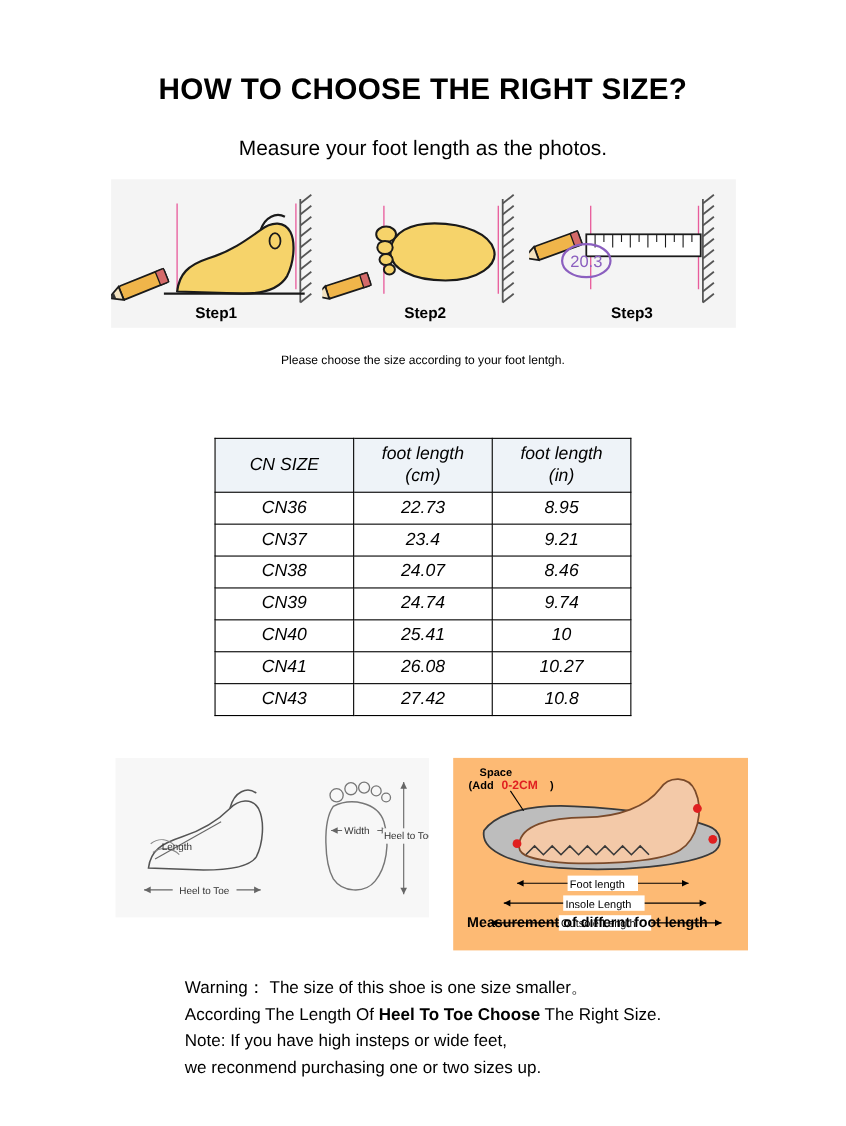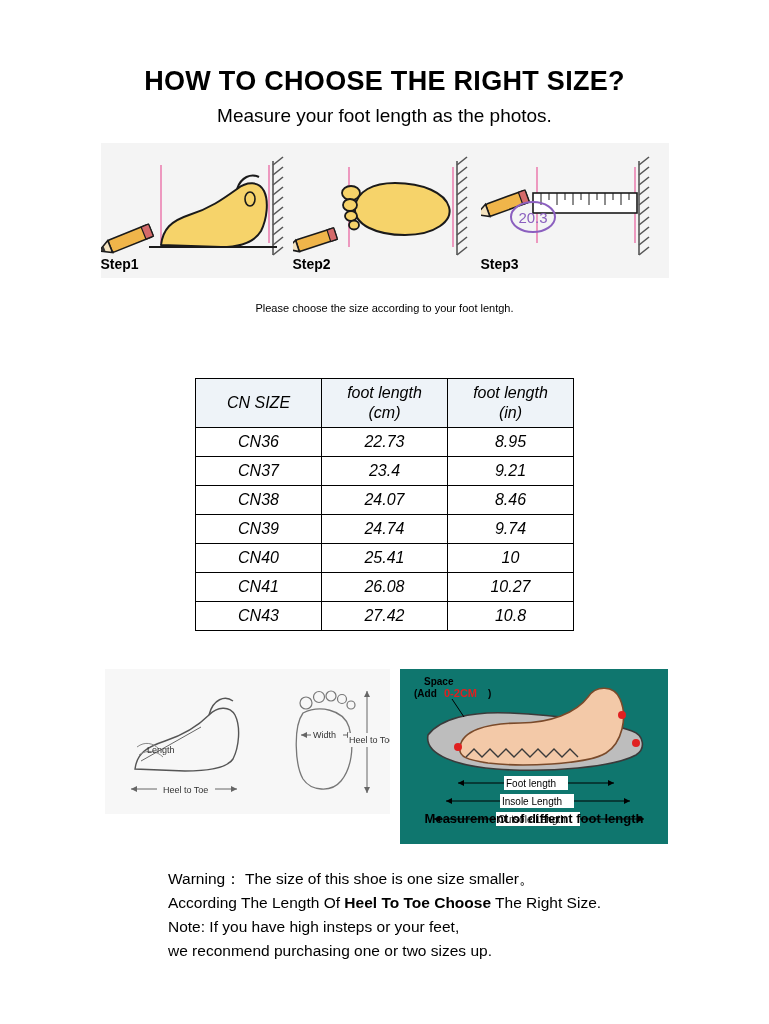--- a/index.html
+++ b/index.html
@@ -26,40 +26,41 @@
   .title {
     text-align: center;
     font-size: 27px;
     font-weight: bold;
     letter-spacing: 0.3px;
     margin-top: 66px;
   }
   .subtitle {
     text-align: center;
     font-size: 19px;
-    margin-top: 8px;
+    margin-top: 28px;
   }
 
   
   .steps-band {
     margin: 16px auto 0 auto;
     width: 568px;
     height: 135px;
     background: #f4f4f4;
     position: relative;
   }
   .step-cell {
     position: absolute;
     top: 0;
     height: 135px;
   }
   .step-label {
     position: absolute;
     bottom: 6px;
     width: 100%;
+    text-align: center;
     font-size: 14px;
     font-weight: bold;
   }
   .svg-abs { position: absolute; left: 0; top: 0; }
 
   .instruction {
     text-align: center;
     font-size: 11px;
     margin-top: 24px;
   }
@@ -107,25 +108,25 @@
   .diag-left {
     position: absolute;
     left: 105px;
     top: 0;
     width: 285px;
     height: 145px;
     background: #f7f7f7;
   }
   .diag-right {
     position: absolute;
-    left: 400px;
+    left: 412px;
     top: 0;
     width: 268px;
     height: 175px;
-    background: #0f766e;
+    background: #fdba74;
   }
   .diag-right-caption {
     position: absolute;
     left: 400px;
     top: 142px;
     width: 268px;
     text-align: center;
     font-size: 13px;
     font-weight: bold;
   }
@@ -412,17 +413,17 @@
     <div class="diag-right-caption">Measurement of differnt foot length</div>
   </div>
 
   <div class="notes">
     <div>
       <span class="warn-label">Warning：</span><span>&nbsp;</span><span>The size of this shoe is one size smaller。</span>
     </div>
     <div>
       <span>According The Length Of </span><b>Heel To Toe Choose</b><span> The Right Size.</span>
     </div>
-    <div>Note: If you have high insteps or your feet,</div>
+    <div>Note: If you have high insteps or wide feet,</div>
     <div> we reconmend purchasing one or two sizes up.</div>
   </div>
 
 </div>
 
 </body></html>

